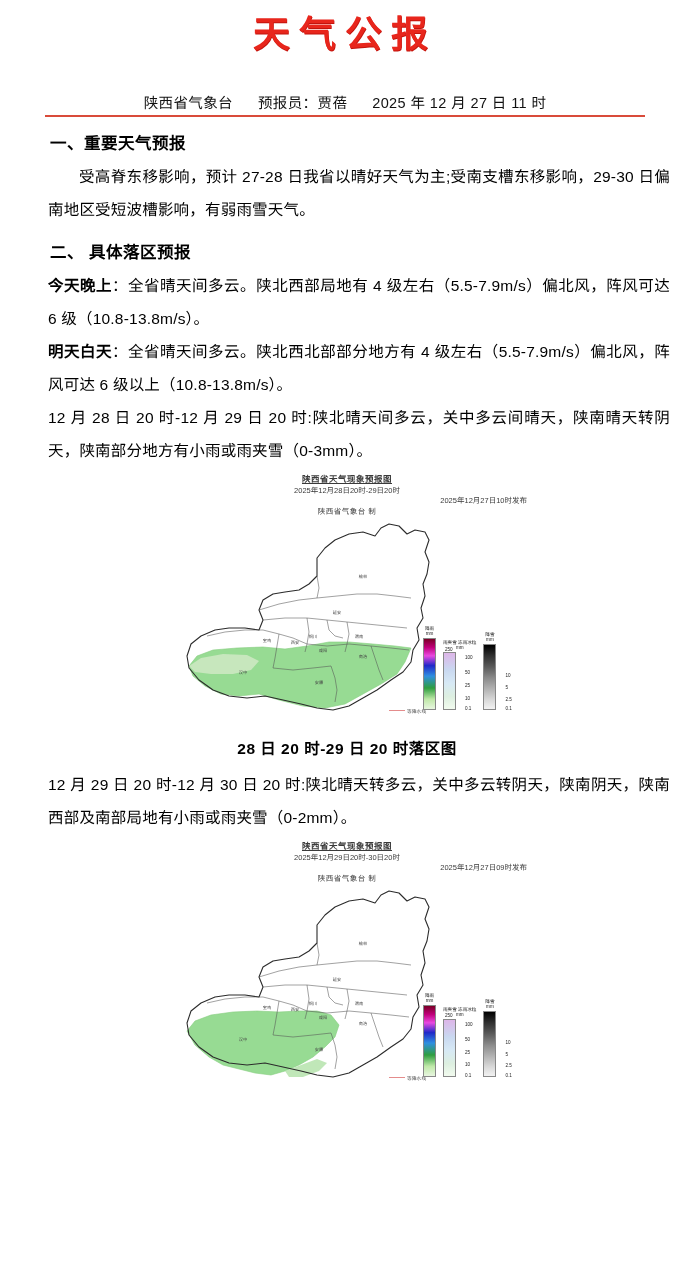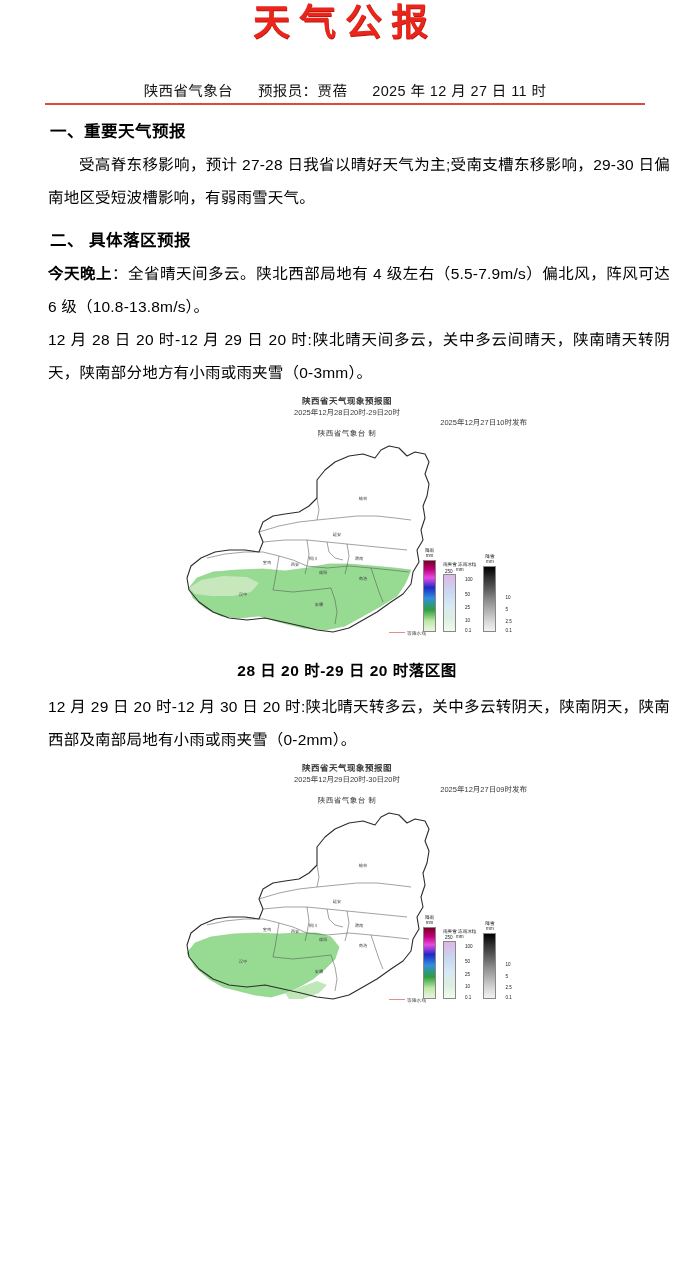--- a/index.html
+++ b/index.html
@@ -24,20 +24,21 @@
     background: #fff;
   }
 
   
   .doc-title {
     text-align: center;
     color: #e8261c;
     font-size: 37px;
     font-weight: bold;
     letter-spacing: 9px;
+    padding-top: 12px;
     line-height: 1.25;
     text-shadow: 0.5px 0.5px 0 #c2140d;
   }
   .byline-wrap {
     margin: 33px 45px 0 45px;
     border-bottom: 2px solid #d94b3a;
     padding-bottom: 3px;
   }
   .byline {
     text-align: center;
@@ -84,21 +85,21 @@
   .map-box {
     width: 360px;
     margin: 0 auto;
     position: relative;
   }
   .map-head {
     text-align: center;
     line-height: 1.45;
     color: #3a3a3a;
   }
-  .map-head .mh1 { font-size: 8.5px; font-weight: bold; letter-spacing: .5px;}
+  .map-head .mh1 { font-size: 8.5px; font-weight: bold; letter-spacing: .5px; text-decoration: underline;}
   .map-head .mh2 { font-size: 7.5px; }
   .map-head .mh3 { font-size: 7.5px; text-align: right; }
   .map-head .mh4 { font-size: 7.5px; letter-spacing: .5px;}
 
   .map-canvas {
     position: relative;
     height: 212px;
     width: 360px;
   }
   .map-canvas svg { position:absolute; left:0; top:0; }
@@ -154,20 +155,23 @@
     <h2 class="section">一、重要天气预报</h2>
     <p class="para indent">受高脊东移影响，预计 27-28 日我省以晴好天气为主;受南支槽东移影响，29-30 日偏南地区受短波槽影响，有弱雨雪天气。</p>
 
     <h2 class="section">二、 具体落区预报</h2>
 
 
     <p class="para">
       <span class="lbl">今天晚上</span><span>：全省晴天间多云。陕北西部局地有 4 级左右（5.5-7.9m/s）偏北风，阵风可达 6 级（10.8-13.8m/s）。</span>
     </p>
 
+    <p class="para">
+      <span class="lbl">明天白天</span><span>：全省晴天间多云。陕北西北部部分地方有 4 级左右（5.5-7.9m/s）偏北风，阵风可达 6 级以上（10.8-13.8m/s）。</span>
+    </p>
 
     <p class="para">12 月 28 日 20 时-12 月 29 日 20 时:陕北晴天间多云，关中多云间晴天，陕南晴天转阴天，陕南部分地方有小雨或雨夹雪（0-3mm）。</p>
 
     <div class="figure">
       <div class="map-box">
         <div class="map-head">
           <div class="mh1">陕西省天气现象预报图</div>
           <div class="mh2">2025年12月28日20时-29日20时</div>
           <div class="mh3">2025年12月27日10时发布</div>
           <div class="mh4">陕西省气象台 制</div>

